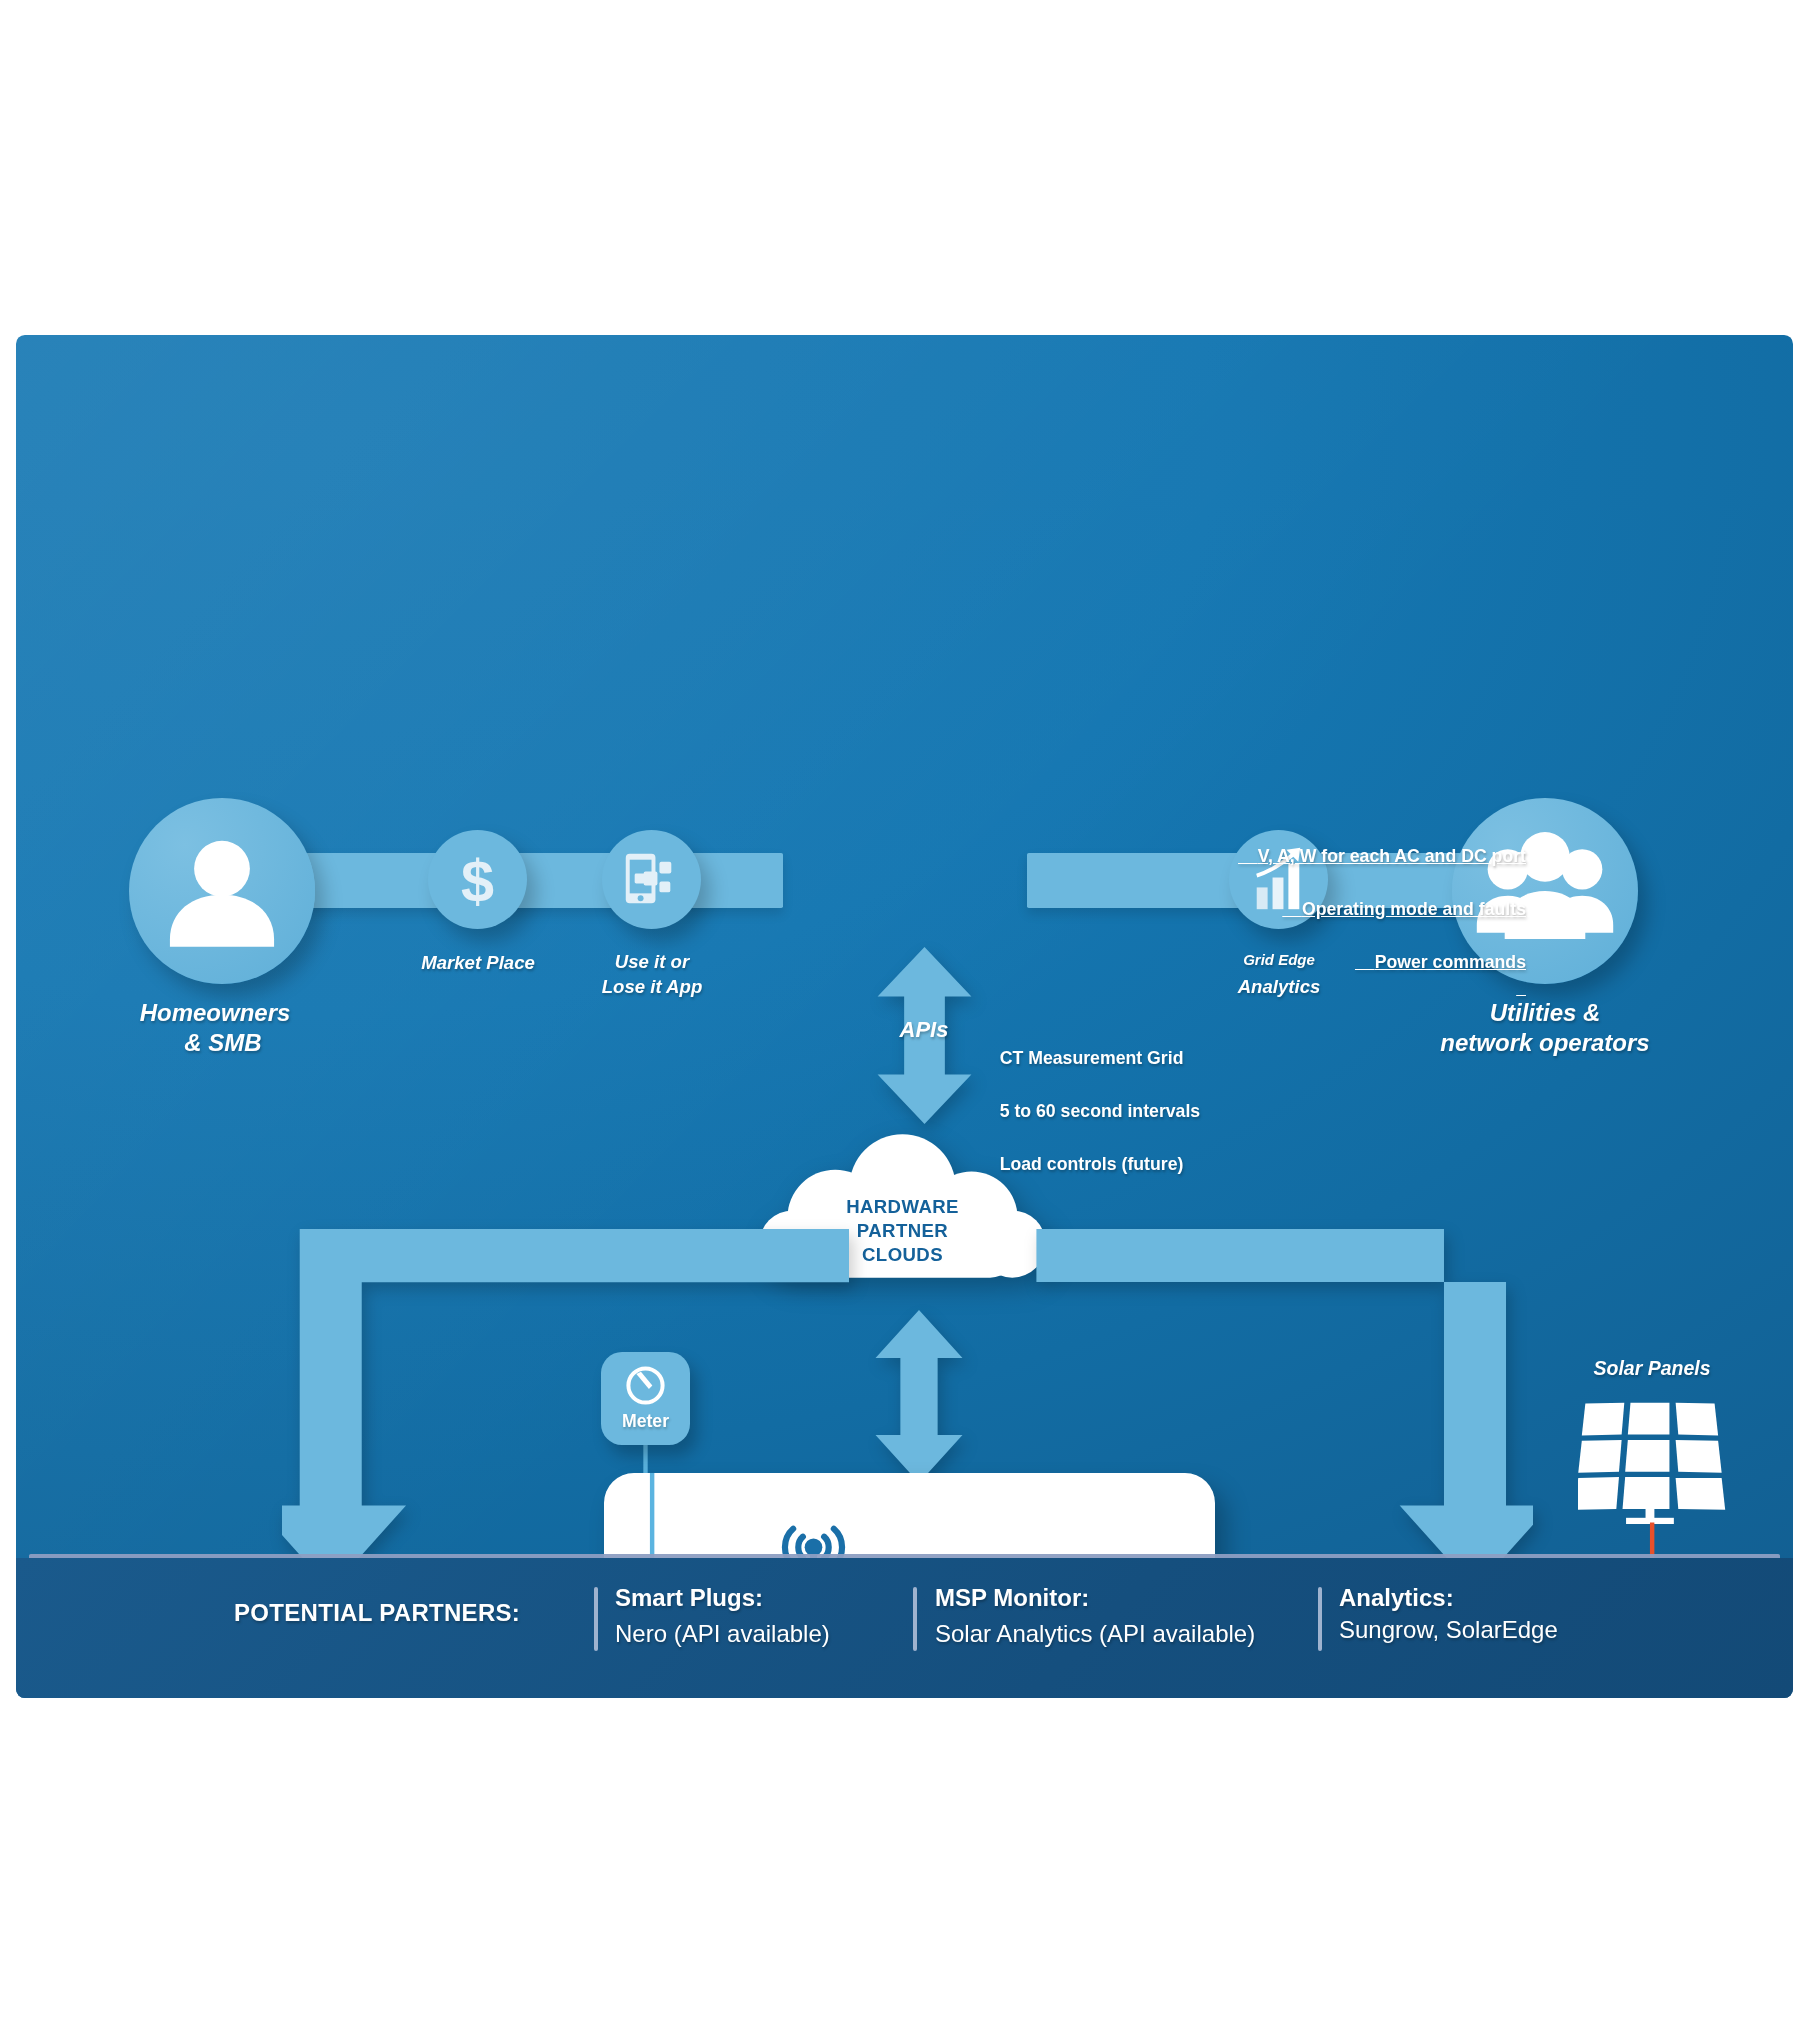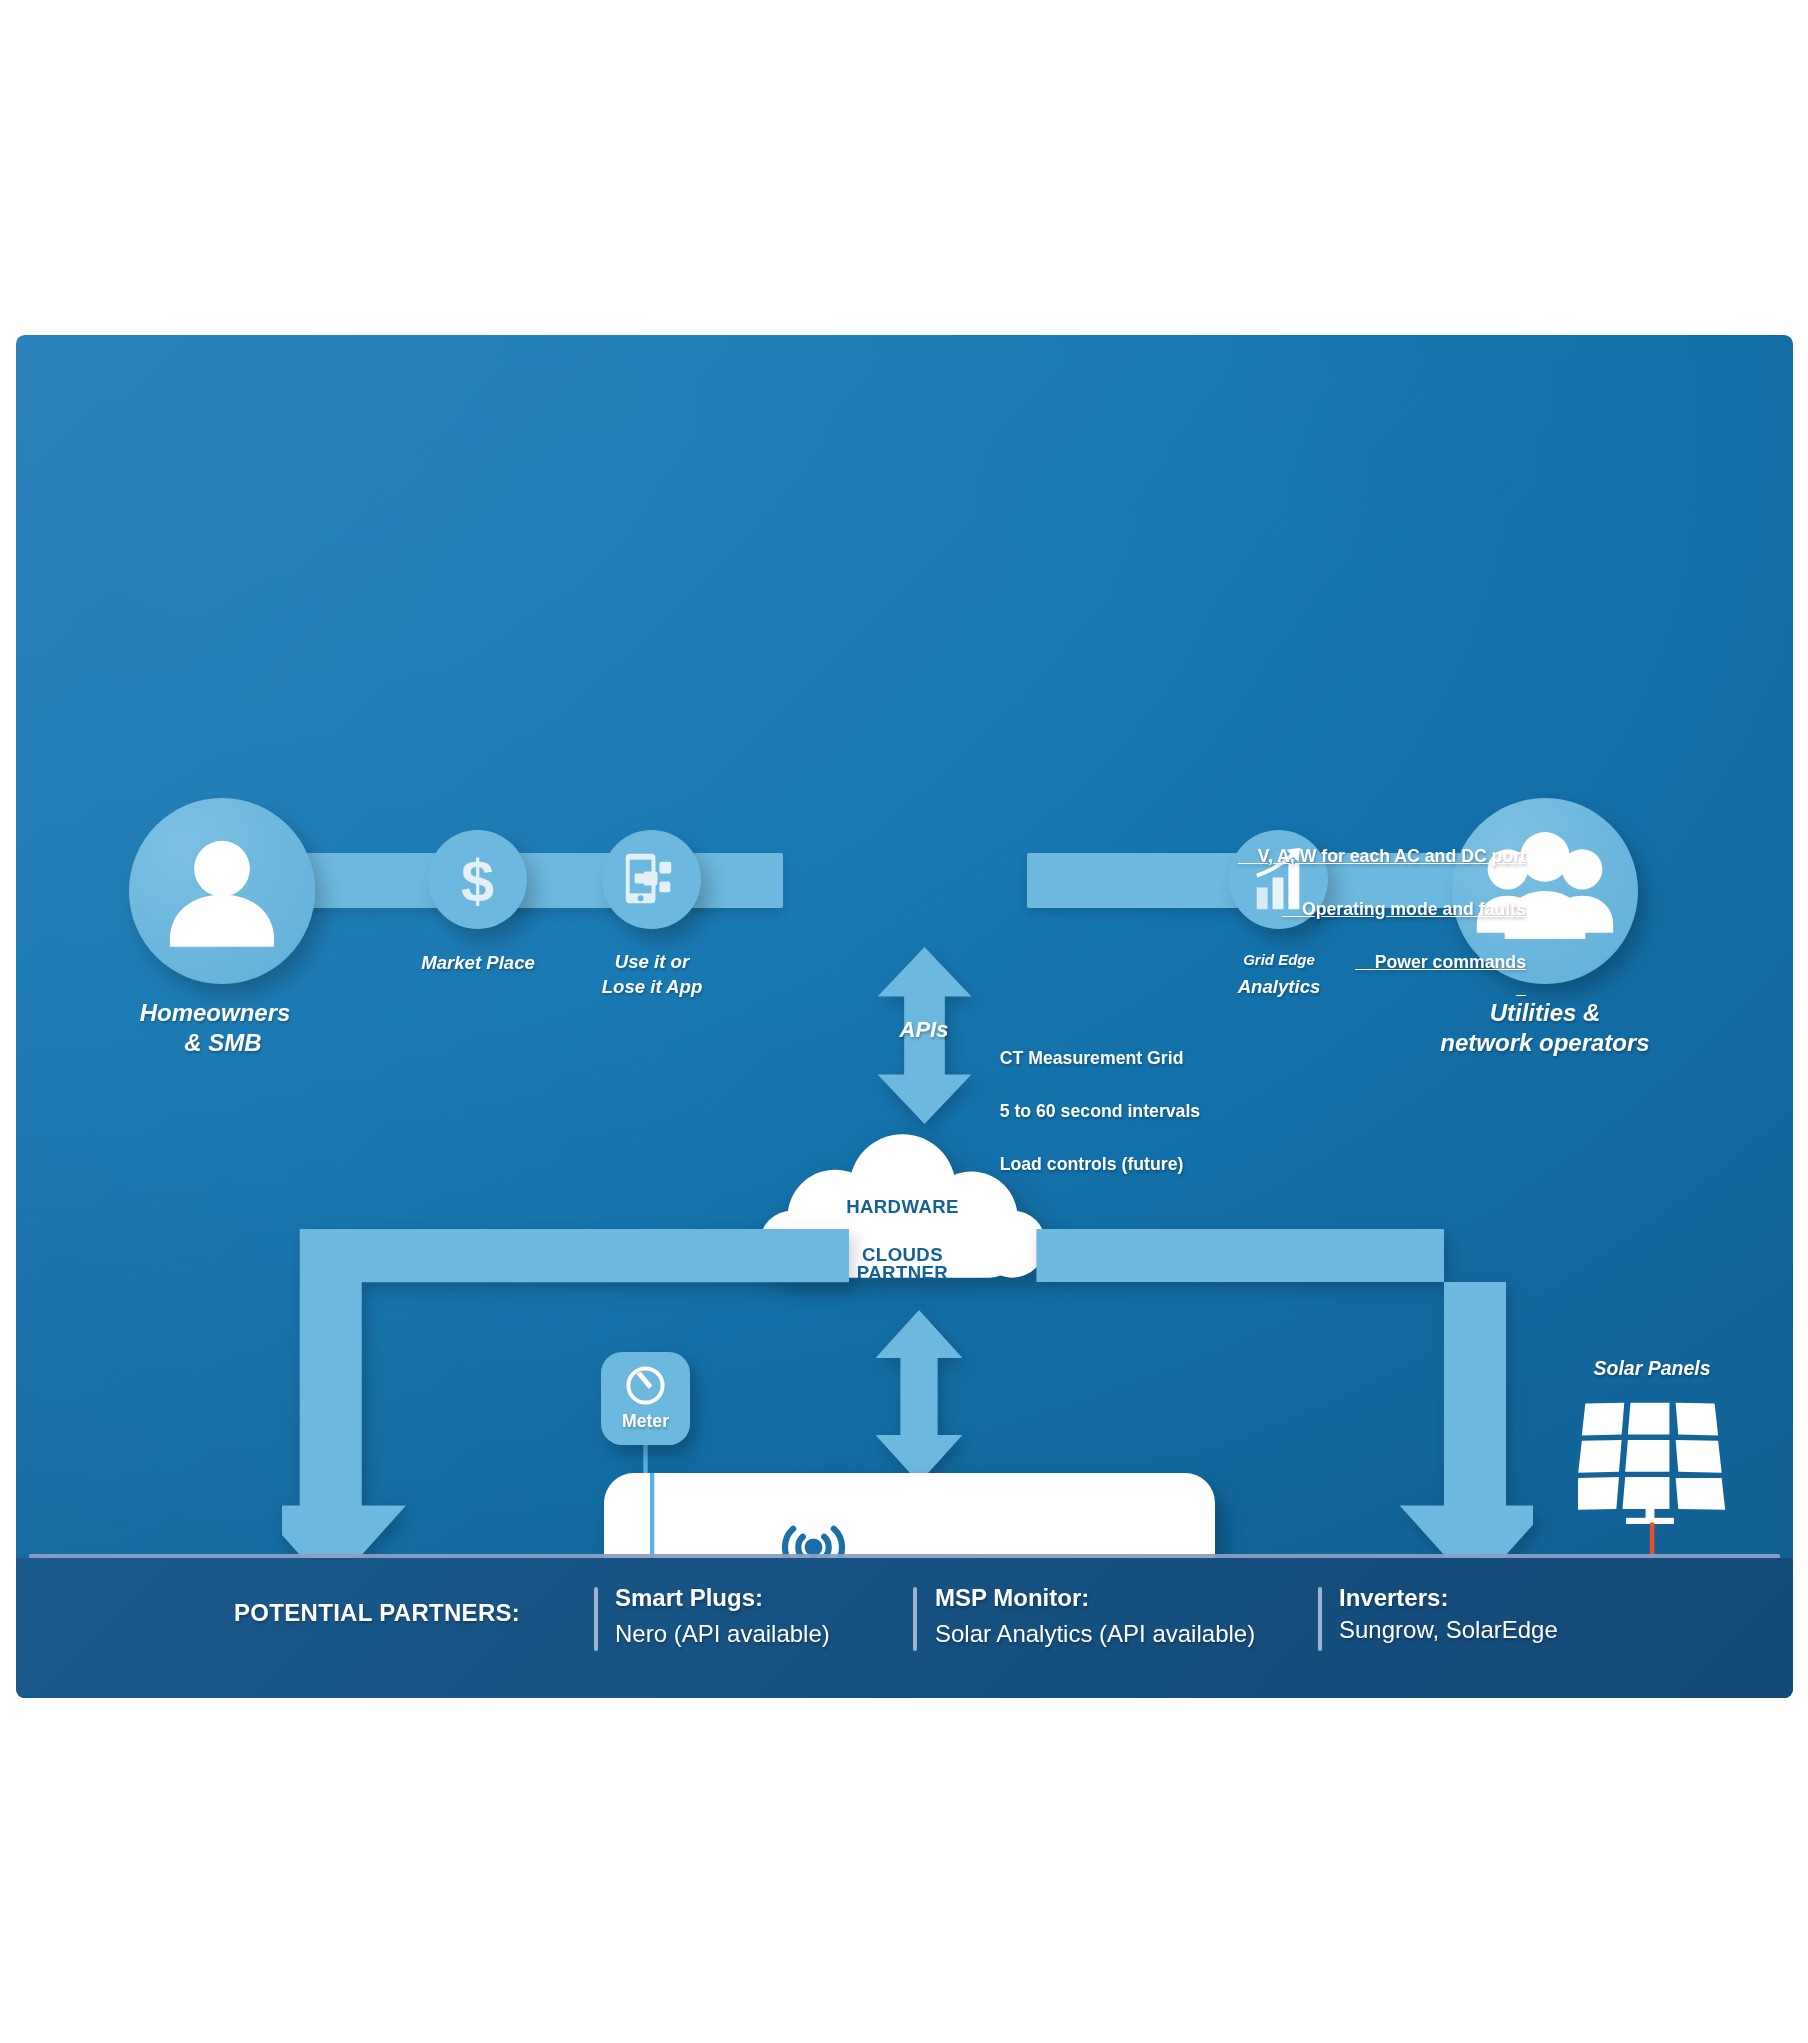--- a/index.html
+++ b/index.html
@@ -142,21 +142,21 @@
       <g fill="#ffffff">
         <circle cx="170" cy="66" r="60"></circle>
         <circle cx="94" cy="100" r="54"></circle>
         <circle cx="248" cy="100" r="52"></circle>
         <circle cx="46" cy="130" r="38"></circle>
         <circle cx="294" cy="130" r="38"></circle>
         <rect x="40" y="106" width="260" height="62" rx="31"></rect>
       </g>
     </svg>
     <div class="lbl" style="top:67px;font-size:18.6px;">HARDWARE</div>
-    <div class="lbl" style="top:91px;font-size:18.6px;margin-top:42px;">PARTNER</div>
+    <div class="lbl" style="top:91px;font-size:18.6px;">PARTNER</div>
     <div class="lbl" style="top:115px;font-size:18.6px;">CLOUDS</div>
   </div>
 
   <div class="arrow" style="left:266px;top:878px;width:567px;height:381px;">
     <svg viewBox="0 0 640 430" style="width:100%;height:100%;">
       <path d="M640 18 L640 78 L90 78 L90 330 L140 330 L55 425 L-30 330 L20 330 L20 18 Z" fill="#6cb8de"></path>
     </svg>
   </div>
 
   <div class="arrow" style="left:1020px;top:878px;width:497px;height:381px;">
@@ -376,18 +376,18 @@
   </div>
 
   <div class="footer-rule" style="left:897px;top:1252px;height:64px;z-index:5;"></div>
   <div style="position:absolute;left:919px;top:1248px;z-index:5;">
     <div class="t" style="position:static;font-size:24px;">MSP Monitor:</div>
     <div class="t" style="position:static;font-size:24px;font-weight:normal;margin-top:5.3px;">Solar Analytics (API available)</div>
   </div>
 
   <div class="footer-rule" style="left:1302px;top:1252px;height:64px;z-index:5;"></div>
   <div style="position:absolute;left:1323px;top:1248px;z-index:5;">
-    <div class="t" style="position:static;font-size:24px;">Inverters:</div>
+    <div class="t" style="position:static;font-size:24px;">Analytics:</div>
     <div class="t" style="position:static;font-size:24px;font-weight:normal;margin-top:1px;">Sungrow, SolarEdge</div>
   </div>
 
 </div>
 
 
 </body></html>

